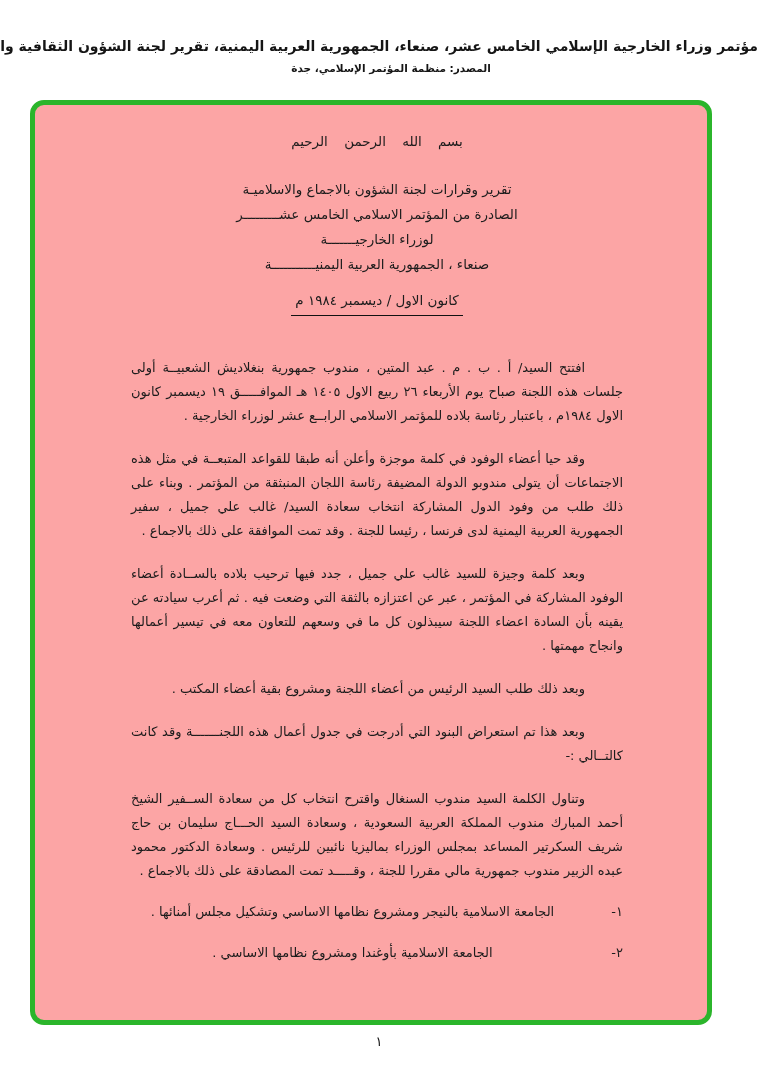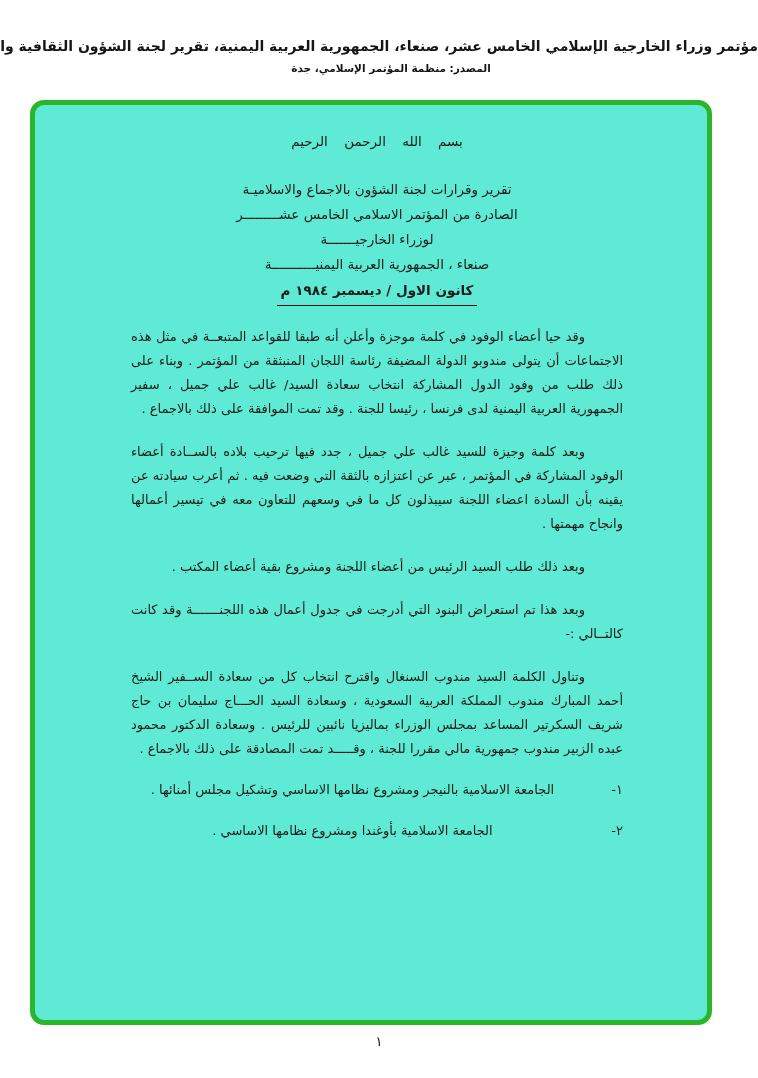--- a/index.html
+++ b/index.html
@@ -19,41 +19,41 @@
     white-space:nowrap;
   }
   .top-annotation .line2 {
     font-size:10.5px; font-weight:bold; margin-top:8px;
     transform:translateX(12px);
   }
   .doc-frame {
     position:absolute; left:30px; top:100px;
     width:682px; height:925px;
     border:5px solid #2bb52b; border-radius:14px;
-    background:#5eead4;
+    background:#fca5a5;
   }
   .doc-content {
     direction:rtl;
     padding:24px 84px 0 96px;
     font-size:13px; line-height:24px;
     color:#1c1c1c;
   }
   .basmala {
     text-align:center; word-spacing:12px; font-size:13.5px;
     margin-bottom:24px;
   }
   .title-block {
     text-align:center; margin-top:20px; line-height:25px;
     font-size:13.5px;
   }
   .title-block .t-line { white-space:nowrap; }
   .title-underline {
-    display:inline-block; margin-top:1px;
+    display:inline-block; margin-top:11px;
     border-bottom:1.6px solid #111; padding:0 4px 2px 4px;
-    font-weight:bold;
+    font-weight:normal;
   }
   .body-text p {
     text-align:justify; text-indent:38px;
     margin-top:19px;
   }
   .body-text p.first { margin-top:40px; }
   .body-text p.single { text-align:right; }
   .agenda-list { margin-top:17px; }
   .agenda-item {
     display:flex; gap:27px; margin-bottom:17px;
@@ -83,20 +83,21 @@
       <div class="t-line">تقرير وقرارات لجنة  الشؤون  بالاجماع  والاسلاميـة</div>
       <div class="t-line">الصادرة من المؤتمر الاسلامي الخامس عشـــــــــر</div>
       <div class="t-line">لوزراء الخارجيـــــــة</div>
       <div class="t-line">صنعاء ، الجمهورية العربية اليمنيـــــــــــة</div>
       <div class="t-line">
         <span class="title-underline">كانون الاول / ديسمبر ١٩٨٤ م</span>
       </div>
     </div>
 
     <div class="body-text">
+      <p class="first">افتتح السيد/ أ . ب . م . عبد المتين ، مندوب جمهورية بنغلاديش الشعبيــة أولى جلسات هذه اللجنة صباح يوم الأربعاء ٢٦ ربيع الاول ١٤٠٥ هـ الموافـــــق ١٩ ديسمبر كانون الاول ١٩٨٤م ، باعتبار رئاسة بلاده للمؤتمر الاسلامي الرابــع عشر لوزراء الخارجية .</p>
       <p>وقد حيا أعضاء الوفود في كلمة موجزة وأعلن أنه طبقا للقواعد المتبعــة في مثل هذه الاجتماعات أن يتولى مندوبو الدولة المضيفة رئاسة اللجان المنبثقة من المؤتمر . وبناء على ذلك طلب من وفود الدول المشاركة انتخاب سعادة السيد/ غالب علي جميل ، سفير الجمهورية العربية اليمنية لدى فرنسا ، رئيسا للجنة . وقد تمت الموافقة على ذلك بالاجماع .</p>
       <p>وبعد كلمة وجيزة للسيد غالب علي جميل ، جدد فيها ترحيب بلاده بالســادة أعضاء الوفود المشاركة في المؤتمر ، عبر عن اعتزازه بالثقة التي وضعت فيه . ثم أعرب سيادته عن يقينه بأن السادة اعضاء اللجنة سيبذلون كل ما في وسعهم للتعاون معه في تيسير أعمالها وانجاح مهمتها .</p>
       <p class="single">وبعد ذلك طلب السيد الرئيس من أعضاء اللجنة ومشروع بقية أعضاء المكتب .</p>
       <p>وبعد هذا تم استعراض البنود التي أدرجت في جدول أعمال هذه اللجنـــــــة وقد كانت كالتــالي :-</p>
       <p>وتناول الكلمة السيد مندوب السنغال واقترح انتخاب كل من سعادة الســفير الشيخ أحمد المبارك مندوب المملكة العربية السعودية ، وسعادة السيد الحـــاج سليمان بن حاج شريف السكرتير المساعد بمجلس الوزراء بماليزيا نائبين للرئيس . وسعادة الدكتور محمود عبده الزبير مندوب جمهورية مالي مقررا للجنة ، وقـــــد تمت المصادقة على ذلك بالاجماع .</p>
     </div>
 
     <div class="agenda-list">
       <div class="agenda-item">
         <span class="num">١-</span>

